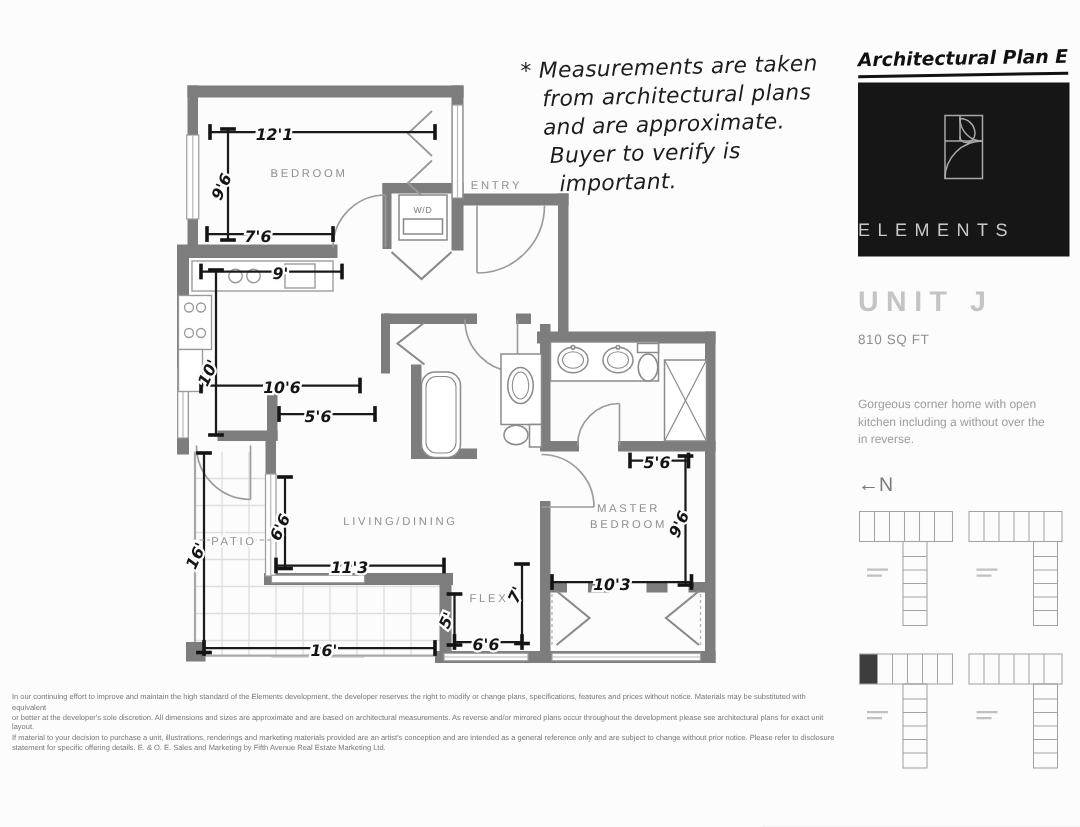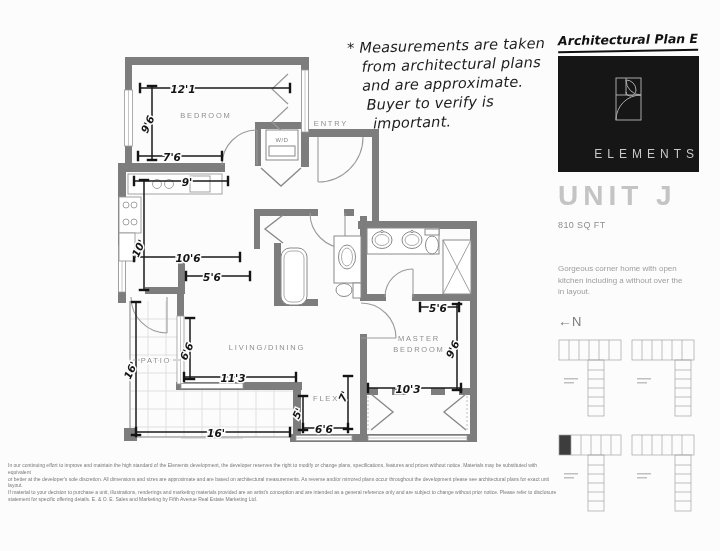--- a/index.html
+++ b/index.html
@@ -4,25 +4,25 @@
 <style>
   html,body{margin:0;padding:0;}
   body{font-family:"Liberation Sans",sans-serif;background:#e8e8e8;}
   .page{position:relative;width:720px;height:551px;background:#fcfcfc;overflow:hidden;}
   svg text{user-select:none;}
   .room{fill:#8f8f8f;font-family:"Liberation Sans",sans-serif;font-size:7.5px;letter-spacing:1.8px;text-anchor:middle;}
   .wd{fill:#7c7c7c;font-size:5.8px;letter-spacing:.5px;text-anchor:middle;}
   .dim{fill:#141414;font-family:"DejaVu Sans",sans-serif;font-style:italic;font-weight:bold;font-size:10.5px;text-anchor:middle;paint-order:stroke;stroke:#fcfcfc;stroke-width:3px;}
   .note{position:absolute;left:348px;top:36px;width:240px;transform:rotate(-1.5deg);font-family:"DejaVu Sans",sans-serif;font-style:italic;font-size:14.5px;line-height:19px;color:#1d1d1d;letter-spacing:.2px;}
   .note .l2,.note .l3{margin-left:14px}.note .l4{margin-left:18px}.note .l5{margin-left:24px}
-  .side{position:absolute;left:558px;top:30px;width:141px;}
+  .side{position:absolute;left:572px;top:30px;width:141px;}
   .plan-label{display:inline-block;font-family:"DejaVu Sans",sans-serif;font-style:italic;font-weight:bold;font-size:12.5px;color:#111;border-bottom:2px solid #111;padding-bottom:3px;transform:rotate(-1deg);margin-bottom:4px;white-space:nowrap;}
   .logo{width:141px;height:116px;background:#161616;position:relative;}
-  .brand{position:absolute;left:0;right:0;bottom:11px;text-align:right;color:#c9c9c9;font-size:12px;letter-spacing:5px;font-family:"Liberation Sans",sans-serif;}
-  .unit-name{margin-top:8px;font-size:28px;font-weight:bold;letter-spacing:5px;color:#c4c4c4;white-space:nowrap;}
+  .brand{position:absolute;left:0;right:0;bottom:11px;text-align:left;color:#c9c9c9;font-size:12px;letter-spacing:5px;font-family:"Liberation Sans",sans-serif;}
+  .unit-name{margin-top:20px;font-size:19px;font-weight:bold;letter-spacing:5px;color:#c4c4c4;white-space:nowrap;}
   .specs{margin-top:7px;font-size:9px;color:#8f8f8f;line-height:12px;letter-spacing:.4px;}
   .desc{margin-top:32px;font-size:8px;color:#9d9d9d;line-height:11.5px;}
   .north{margin-top:15px;color:#7a7a7a;font-size:13px;}
   .north .arrow{font-size:14px;letter-spacing:0;}
   .keyplans{margin-top:7px;display:grid;grid-template-columns:66px 66px;column-gap:7px;row-gap:9px;}
   .disclaimer{position:absolute;left:8px;top:462px;width:552px;font-size:5px;line-height:6.8px;color:#787878;}
 </style>
 </head>
 <body>
 
@@ -261,21 +261,21 @@
     </div>
 
     <div class="unit-name">UNIT J</div>
     <div class="specs">
       <div>810 SQ FT</div>
     </div>
 
     <div class="desc">
       <div>Gorgeous corner home with open</div>
       <div>kitchen including a without over the</div>
-      <div>in layout.</div>
+      <div>in reverse.</div>
     </div>
 
     <div class="north">
       <span class="arrow">←</span><span>N</span>
     </div>
 
     <div class="keyplans">
       <svg width="66" height="86" viewBox="0 0 66 86">
         <g fill="none" stroke="#a3a3a3" stroke-width="0.7">
           <rect x="1" y="4" width="62" height="20"></rect>

